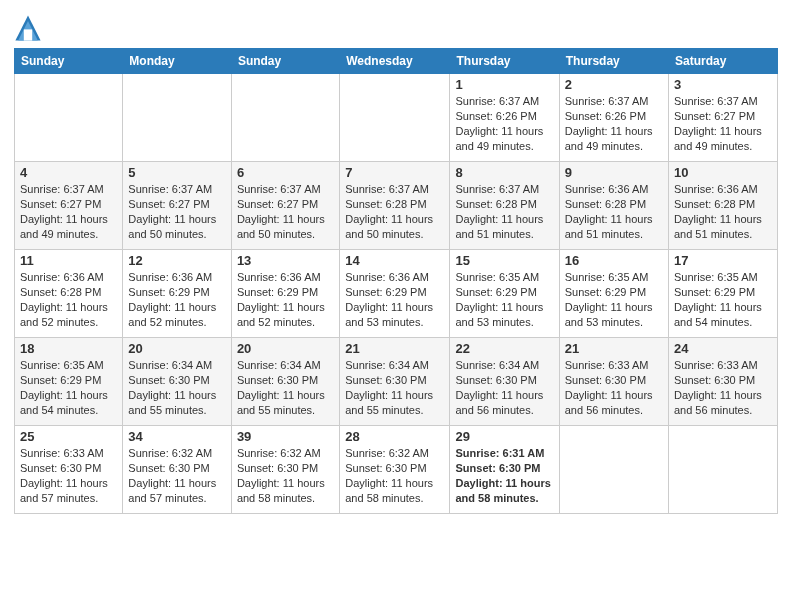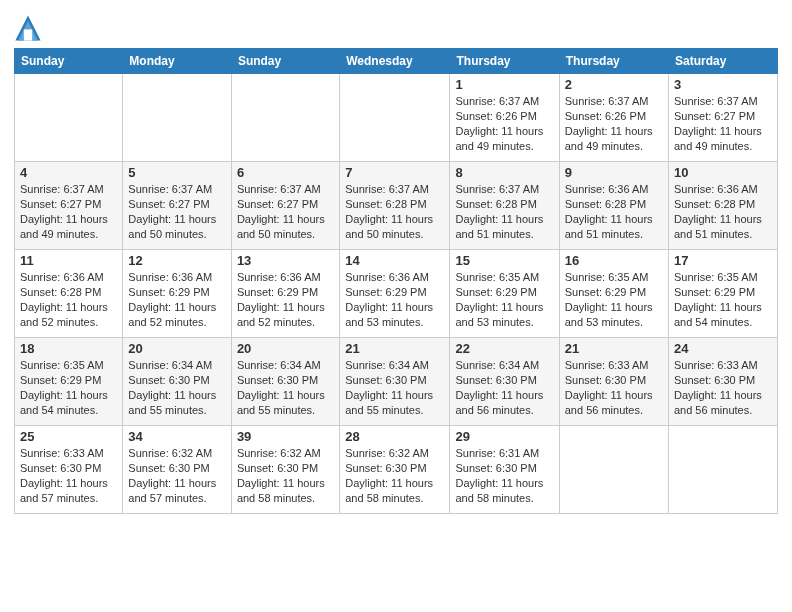--- a/index.html
+++ b/index.html
@@ -342,21 +342,21 @@
           </td>
           <td>
             <span class="day-number">28</span>
             <div class="day-info" style="white-space: pre-line;">Sunrise: 6:32 AM
 Sunset: 6:30 PM
 Daylight: 11 hours
 and 58 minutes.</div>
           </td>
           <td>
             <span class="day-number">29</span>
-            <div class="day-info" style="white-space: pre-line;">Sunrise: 6:31 AM
+            <div class="day-info" style="white-space: pre-line; font-weight: bold;">Sunrise: 6:31 AM
 Sunset: 6:30 PM
 Daylight: 11 hours
 and 58 minutes.</div>
           </td>
           <td class="empty-cell"></td>
           <td class="empty-cell"></td>
         </tr>
       </tbody>
   </table>
 </div>

